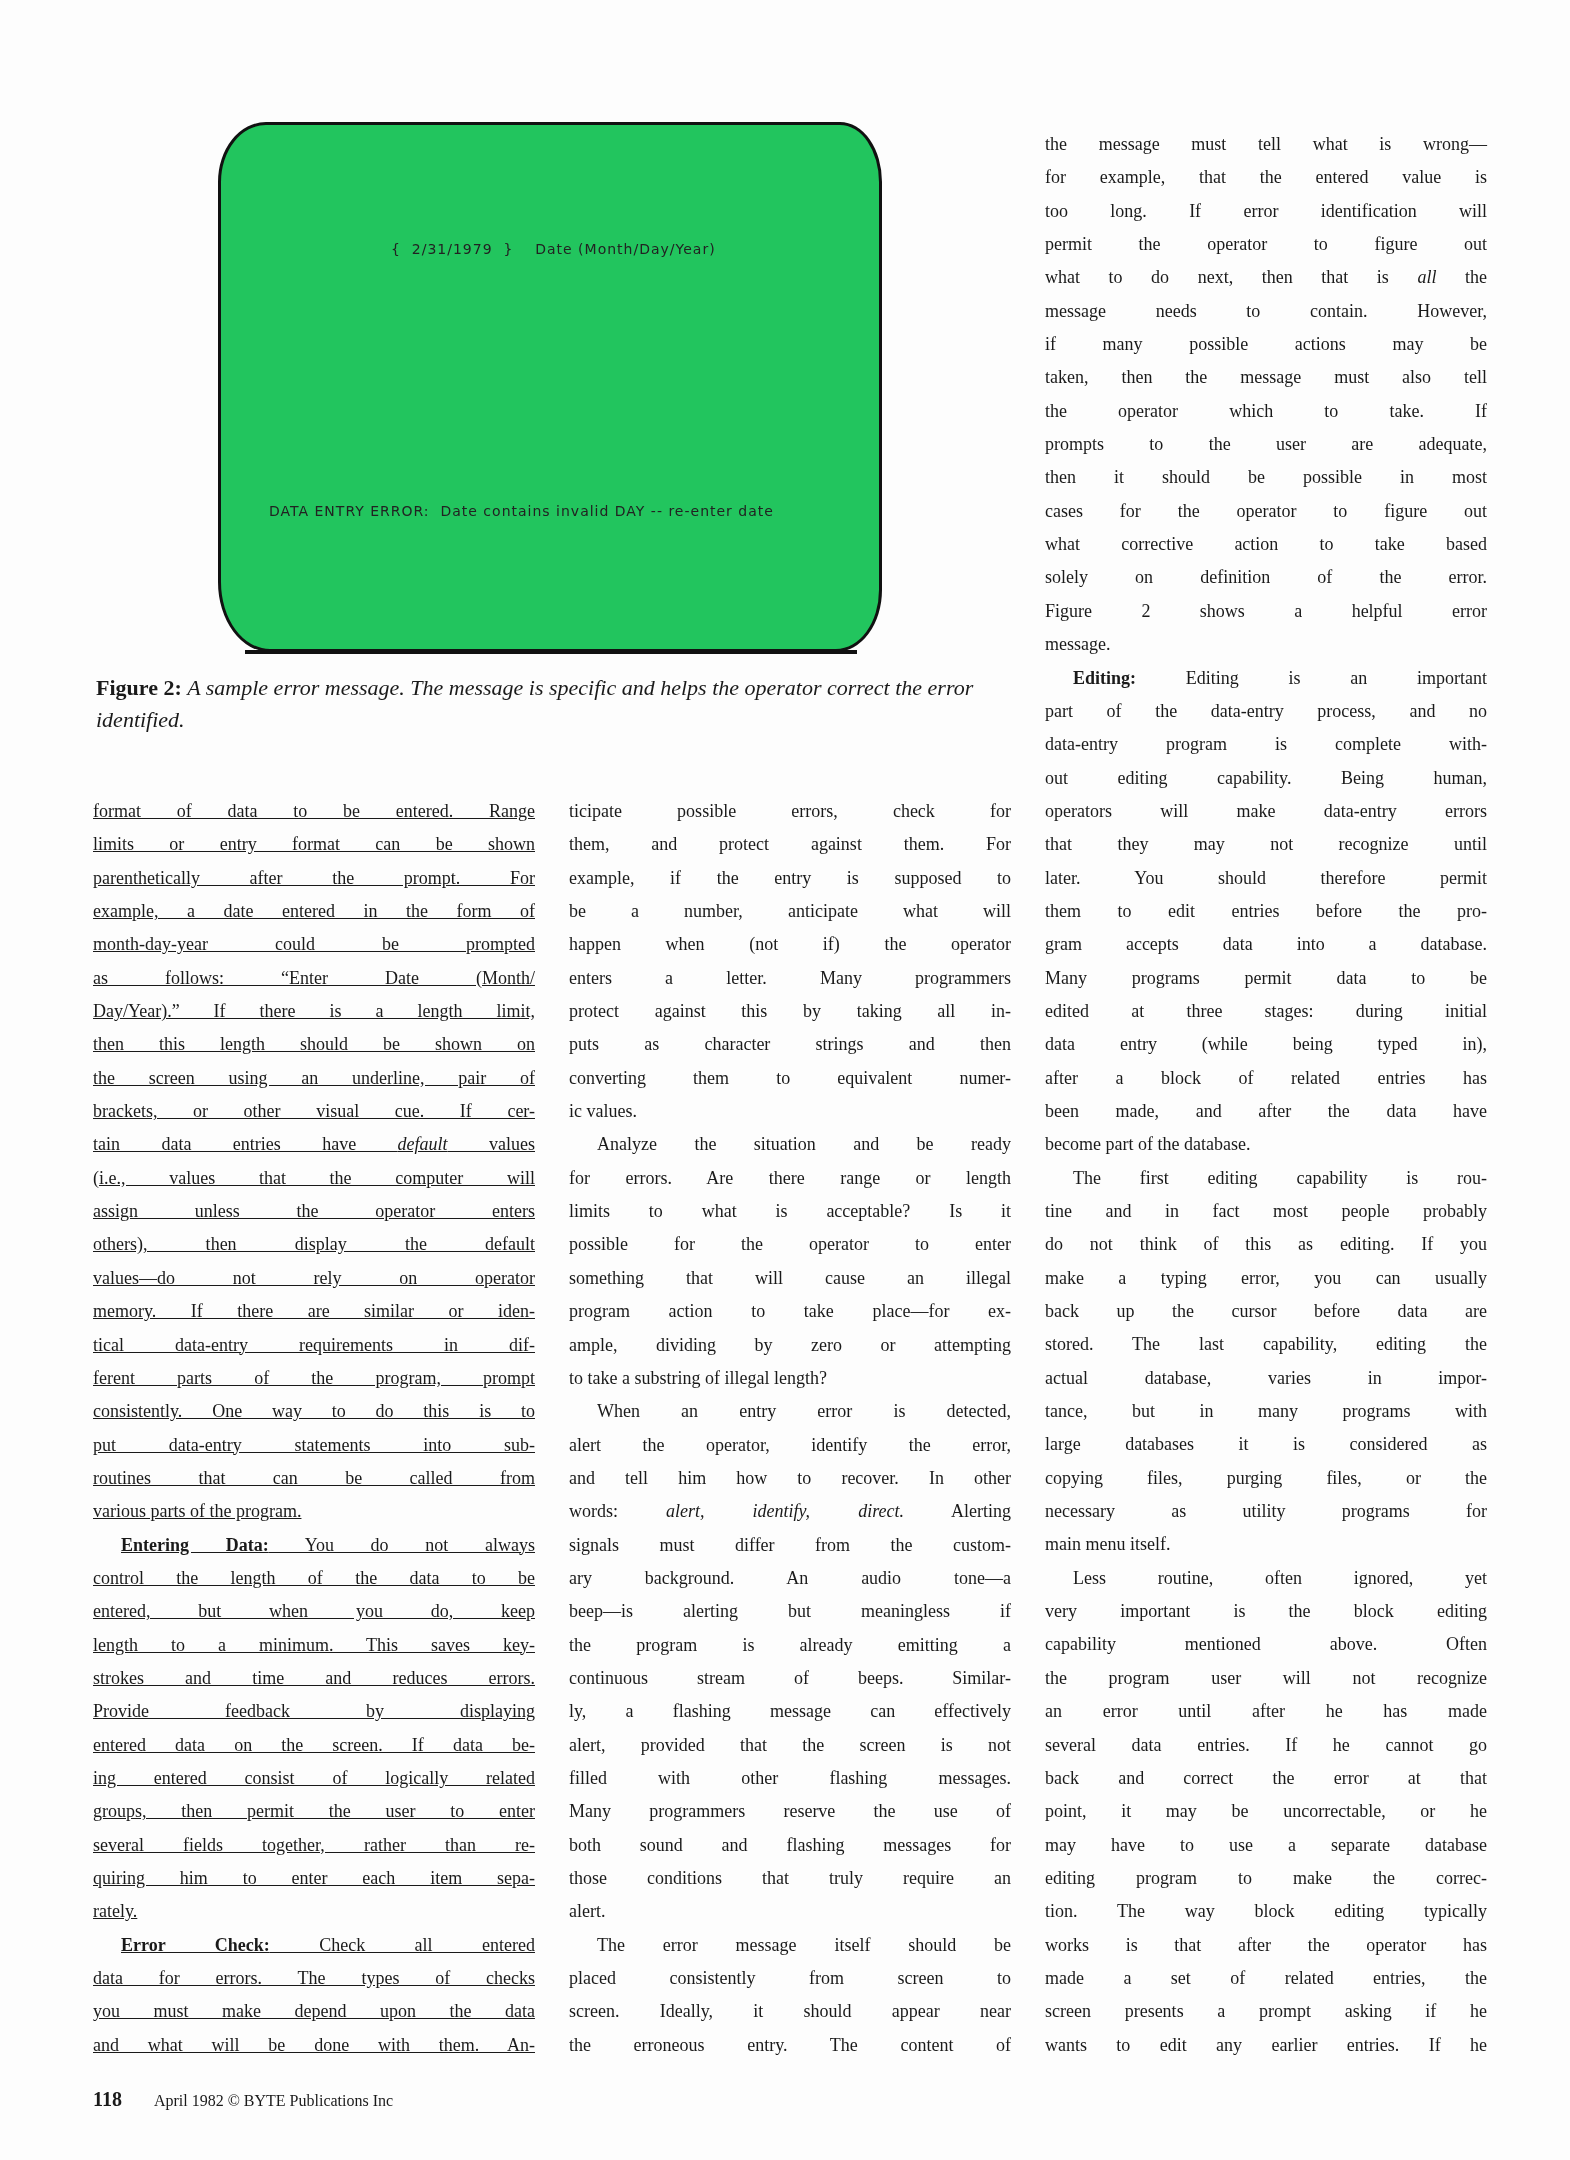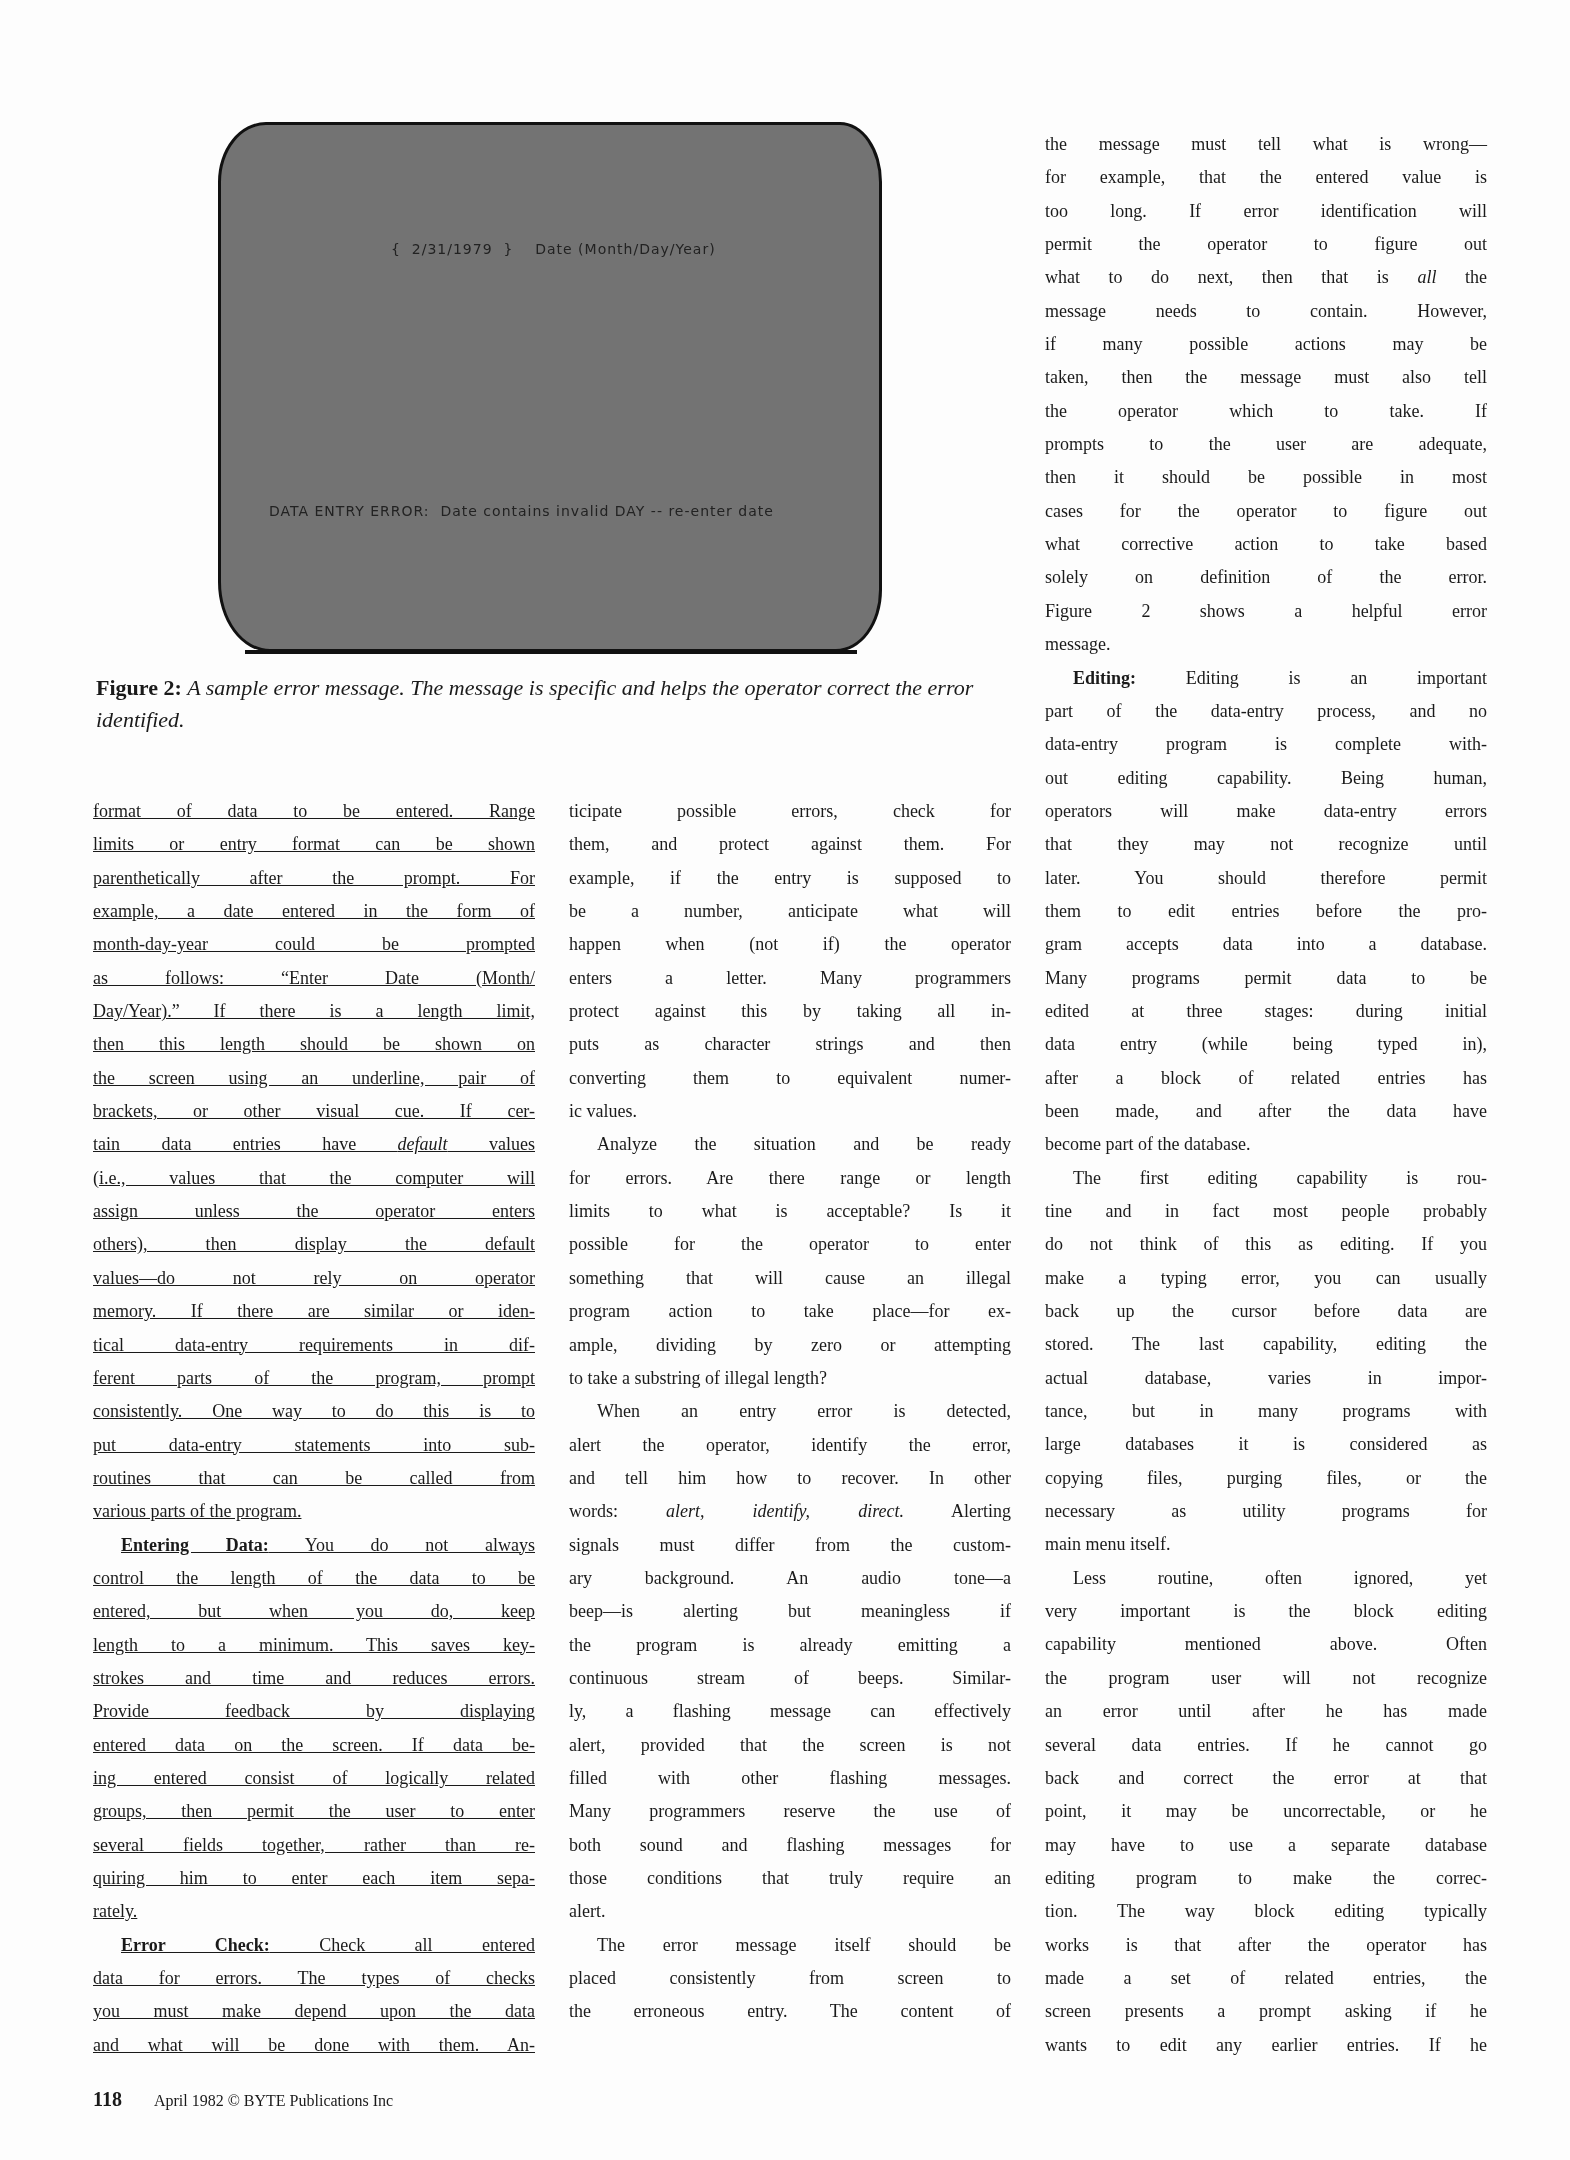--- a/index.html
+++ b/index.html
@@ -2,21 +2,21 @@
 <html><head>
 <meta charset="utf-8">
 <style>
   html, body { margin: 0; padding: 0; background: #fdfdfd; }
   body { width: 1570px; height: 2160px; position: relative; overflow: hidden;
          font-family: "DejaVu Serif", "Liberation Serif", serif; color: #1a1a1a; }
 
   
   .screen { position: absolute; left: 218px; top: 122px; width: 664px; height: 530px;
             border: 3px solid #111; border-radius: 48px 42px 46px 52px / 60px 60px 62px 70px;
-            box-sizing: border-box; background: #737373; }
+            box-sizing: border-box; background: #22c55e; }
   .screen-underline { position: absolute; left: 245px; top: 650px; width: 612px; height: 4px; background: #111; }
   .scr-text { position: absolute; font-family: "DejaVu Sans", "Liberation Sans", sans-serif;
               font-size: 14px; letter-spacing: 1px; color: #222; white-space: pre; }
   .scr-field { left: 170px; top: 116px; }
   .scr-error { left: 48px; top: 378px; }
 
   
   .caption { position: absolute; left: 96px; top: 672px; width: 905px; font-size: 22px; line-height: 32px;
              font-family: "Liberation Serif", "DejaVu Serif", serif; }
   .caption b { font-weight: bold; }
@@ -124,20 +124,21 @@
     <span class="line"><span>continuous stream of beeps. Similar-</span></span>
     <span class="line"><span>ly, a flashing message can effectively</span></span>
     <span class="line"><span>alert, provided that the screen is not</span></span>
     <span class="line"><span>filled with other flashing messages.</span></span>
     <span class="line"><span>Many programmers reserve the use of</span></span>
     <span class="line"><span>both sound and flashing messages for</span></span>
     <span class="line"><span>those conditions that truly require an</span></span>
     <span class="line last"><span>alert.</span></span>
     <span class="line indent"><span>The error message itself should be</span></span>
     <span class="line"><span>placed consistently from screen to</span></span>
+    <span class="line"><span>screen. Ideally, it should appear near</span></span>
     <span class="line"><span>the erroneous entry. The content of</span></span>
   </div>
 <div class="col col3">
     <span class="line"><span>the message must tell what is wrong—</span></span>
     <span class="line"><span>for example, that the entered value is</span></span>
     <span class="line"><span>too long. If error identification will</span></span>
     <span class="line"><span>permit the operator to figure out</span></span>
     <span class="line"><span>what to do next, then that is </span><span class="ital">all</span><span> the</span></span>
     <span class="line"><span>message needs to contain. However,</span></span>
     <span class="line"><span>if many possible actions may be</span></span>

